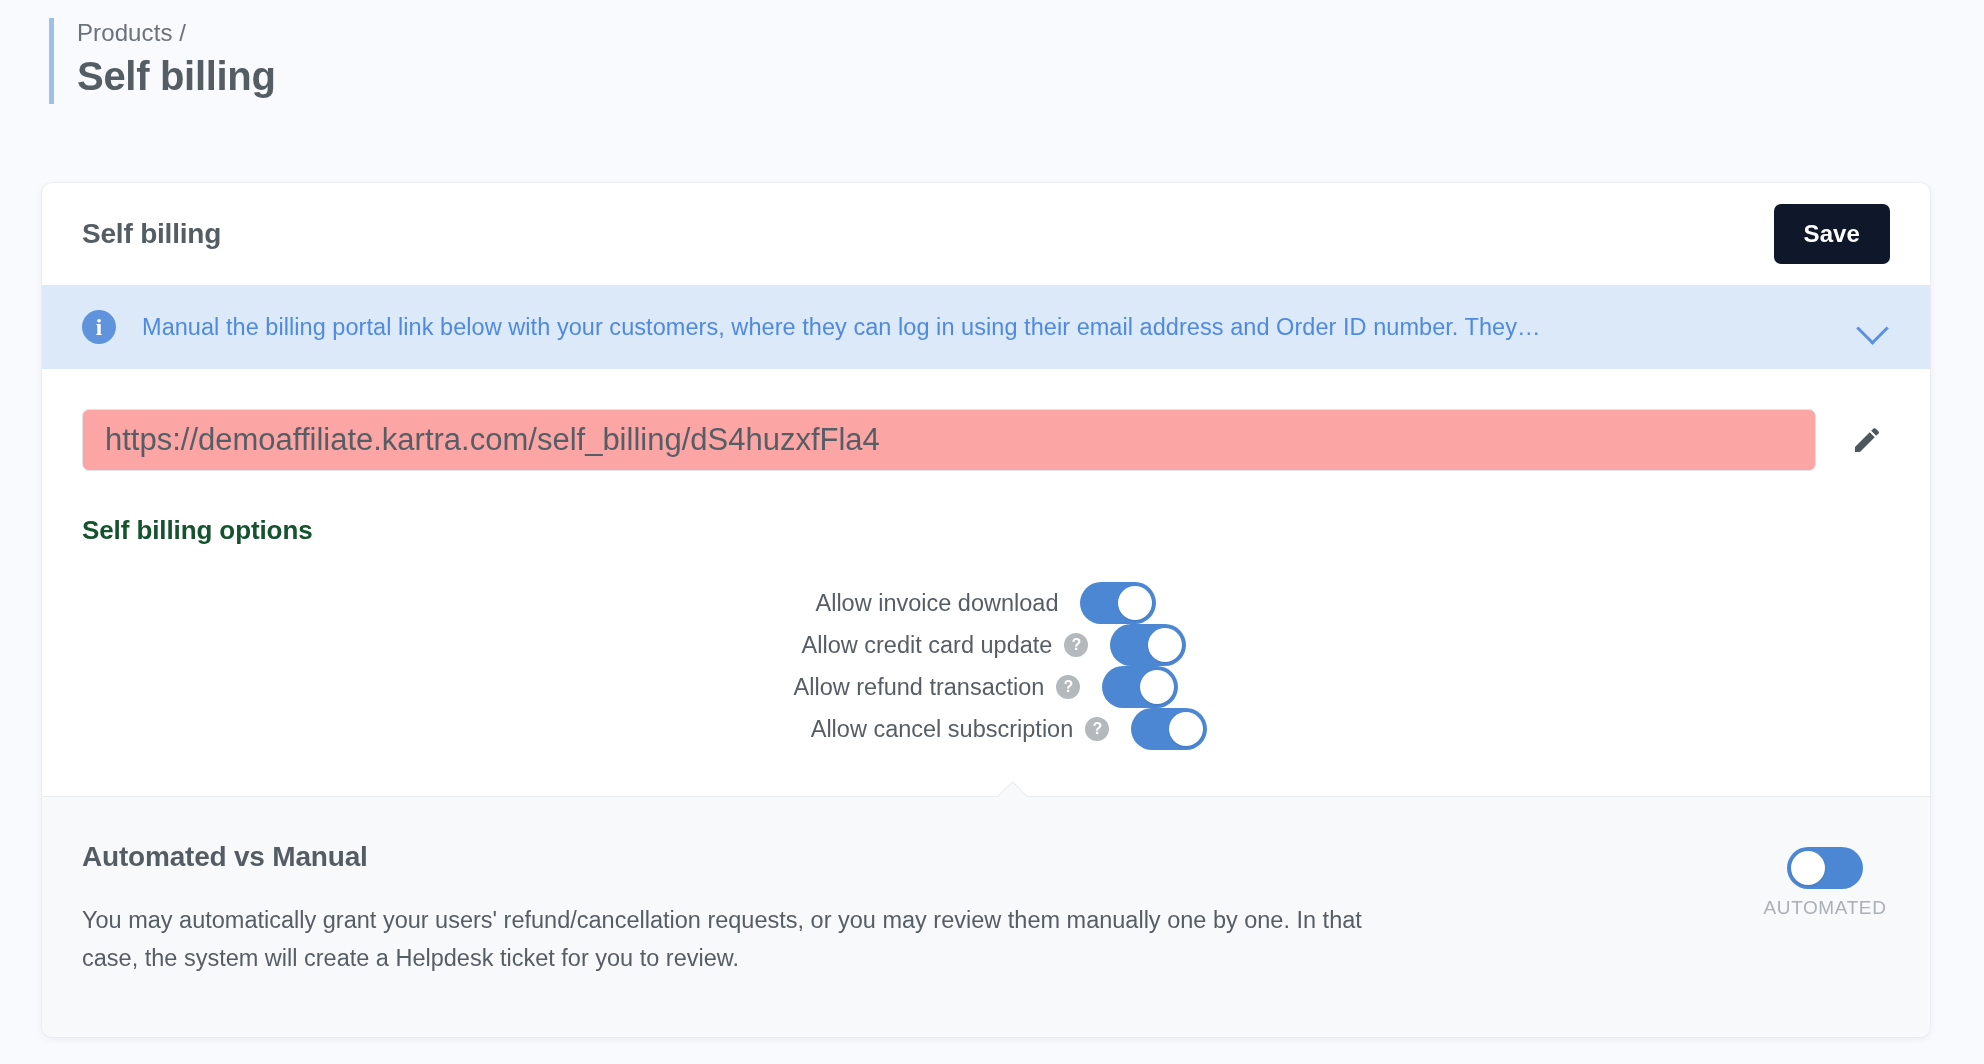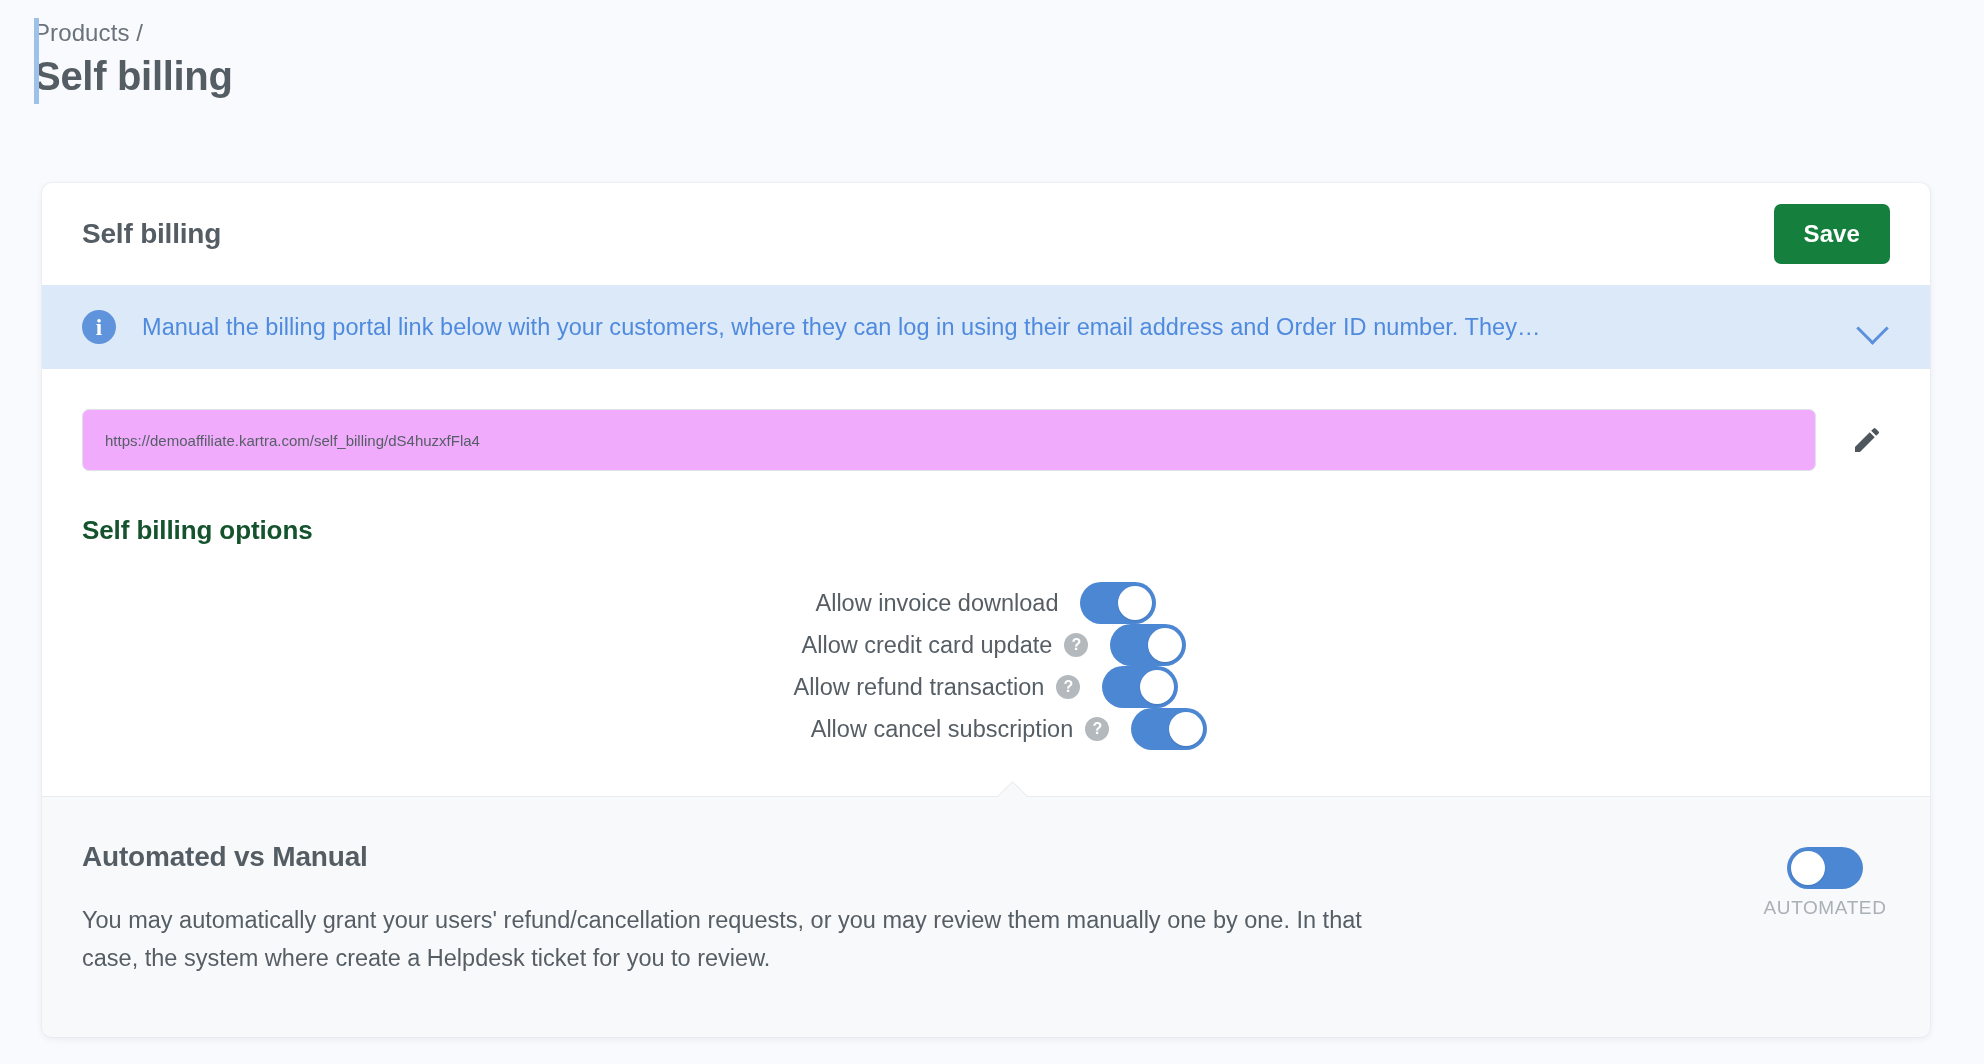--- a/index.html
+++ b/index.html
@@ -19,22 +19,23 @@
   .page {
     position: relative;
     width: 1984px;
     height: 1064px;
     overflow: hidden;
   }
 
   
   .page-header {
     position: absolute;
-    left: 34px;
+    left: 49px;
     top: 18px;
+    padding-left: 28px;
     height: 86px;
   }
   .page-header::before {
     content: "";
     position: absolute;
     left: 0;
     top: 0;
     bottom: 0;
     width: 5px;
     background: #9dc1e8;
@@ -73,21 +74,21 @@
     justify-content: space-between;
     padding: 0 40px 0 40px;
   }
   .card-head-title {
     font-size: 28px;
     font-weight: bold;
     color: #555d64;
     letter-spacing: -.2px;
   }
   .save-button {
-    background: #15803d;
+    background: #0f172a;
     color: #ffffff;
     font-size: 24px;
     font-weight: bold;
     border: none;
     border-radius: 7px;
     padding: 0 30px;
     height: 60px;
     line-height: 60px;
     cursor: pointer;
     font-family: "Liberation Sans", sans-serif;
@@ -149,24 +150,24 @@
 
   
   .link-row {
     display: flex;
     align-items: center;
     padding: 40px 40px 0 40px;
   }
   .link-input {
     flex: 1 1 auto;
     height: 62px;
-    background: #f0abfc;
+    background: #fca5a5;
     border: 1px solid #dfe3e8;
     border-radius: 7px;
-    font-size: 15px;
+    font-size: 31px;
     color: #565e65;
     padding: 0 22px;
     font-family: "Liberation Sans", sans-serif;
     outline: none;
   }
   .edit-icon-btn {
     flex: 0 0 auto;
     width: 46px;
     height: 46px;
     margin-left: 28px;
@@ -381,21 +382,21 @@
         </div>
 
       </div>
     </div>
 
     <div class="auto-panel">
       <div class="auto-notch"></div>
 
       <div class="auto-left">
         <div class="auto-title">Automated vs Manual</div>
-        <div class="auto-desc">You may automatically grant your users' refund/cancellation requests, or you may review them manually one by one. In that case, the system where create a Helpdesk ticket for you to review.</div>
+        <div class="auto-desc">You may automatically grant your users' refund/cancellation requests, or you may review them manually one by one. In that case, the system will create a Helpdesk ticket for you to review.</div>
       </div>
 
       <div class="auto-right">
         <div class="toggle off">
           <span class="knob"></span>
         </div>
         <div class="auto-mode-label">AUTOMATED</div>
       </div>
     </div>
 

